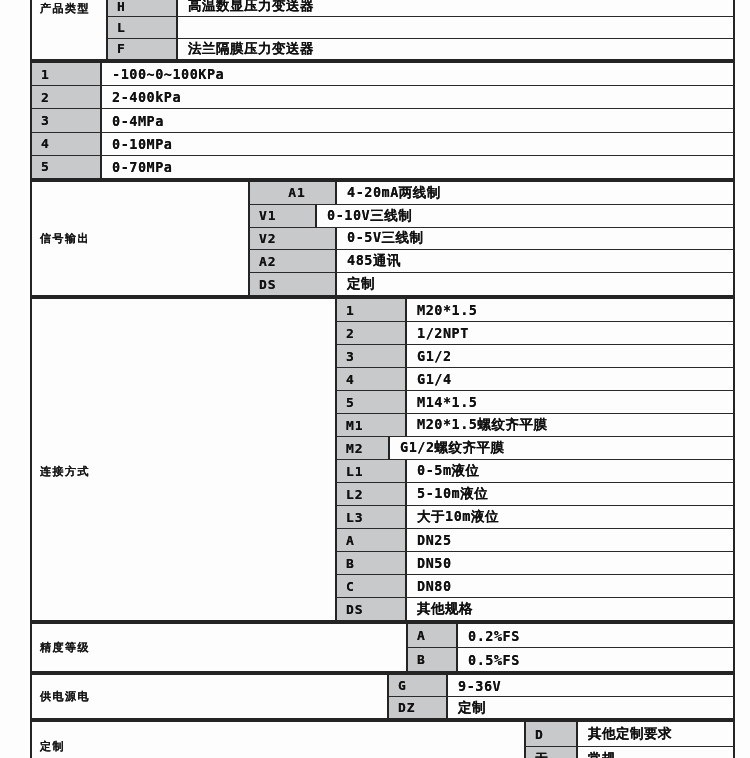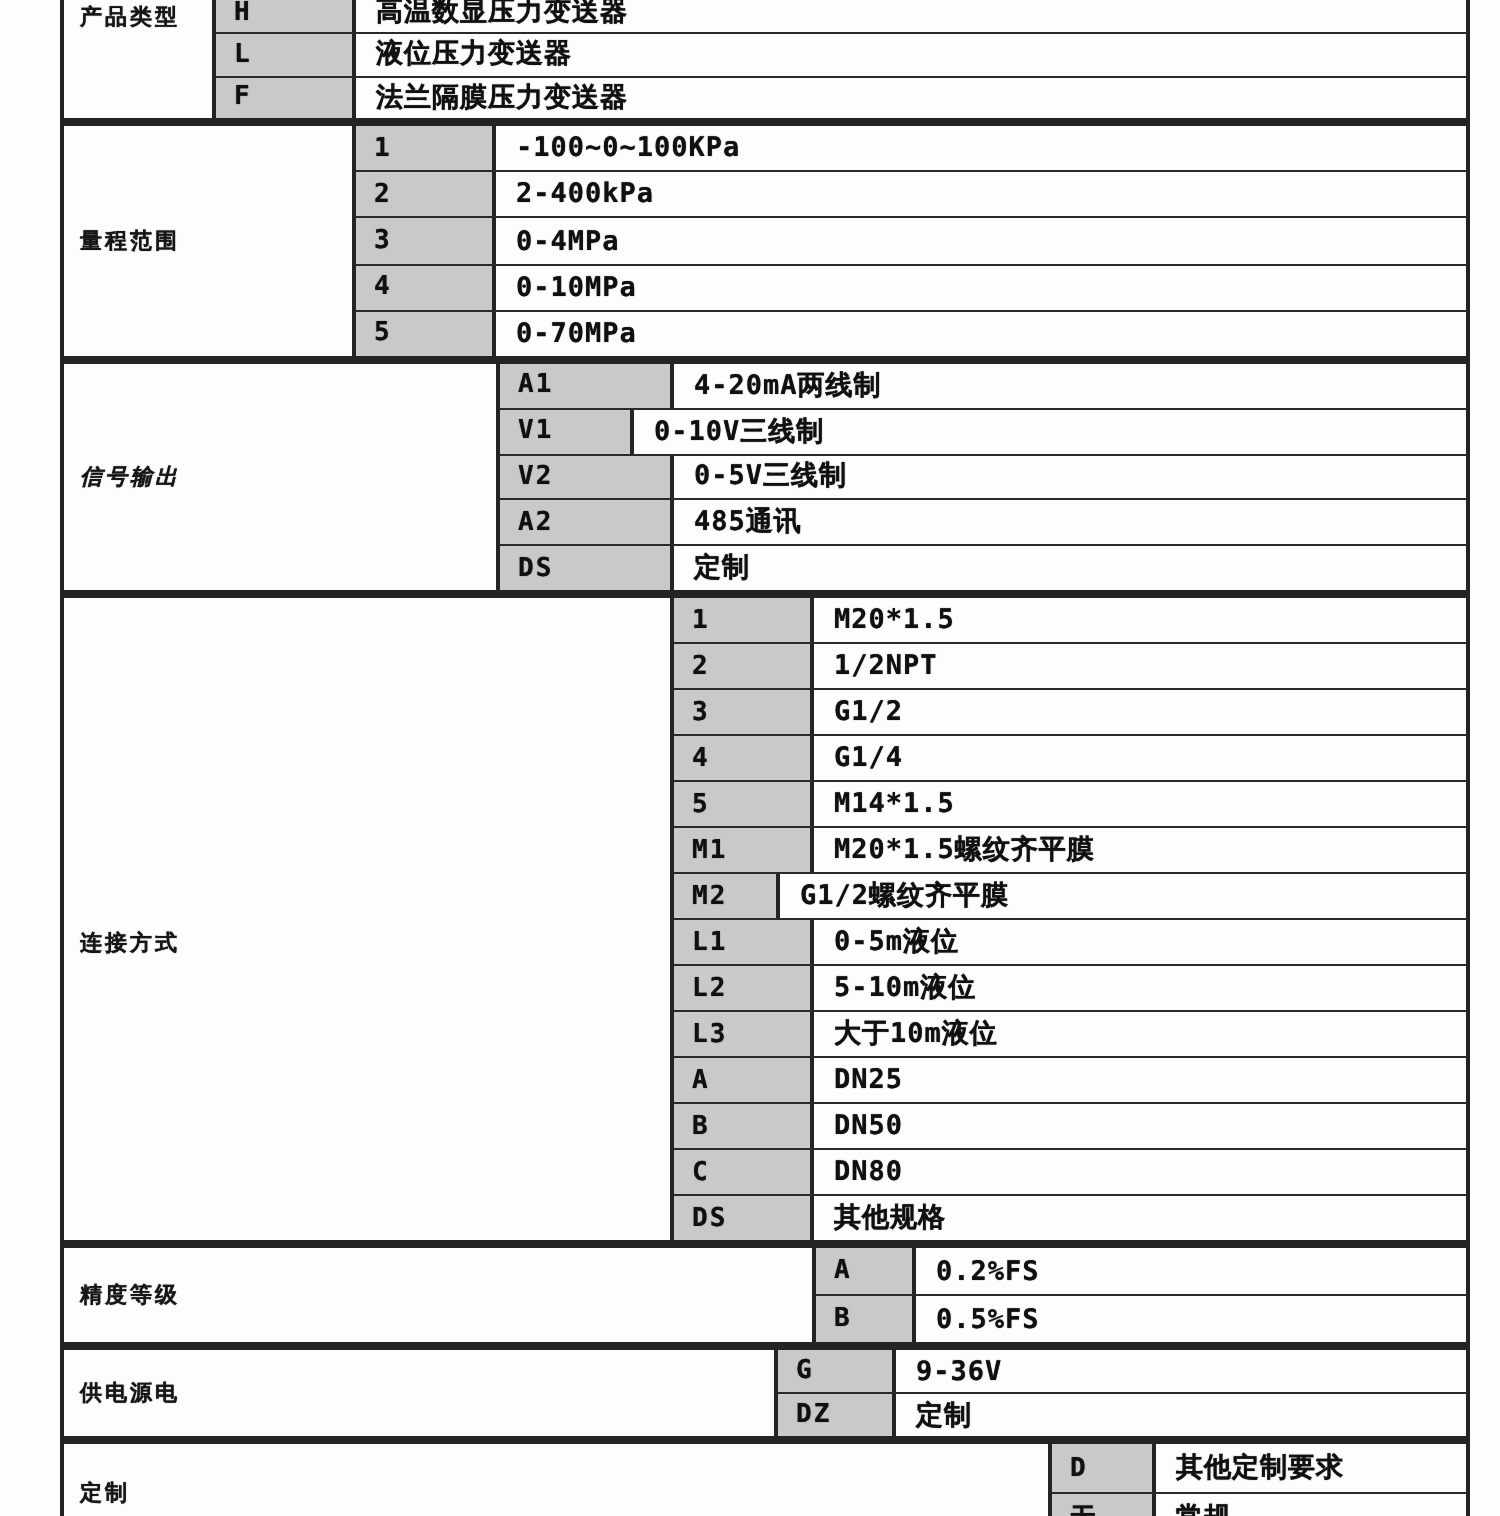--- a/index.html
+++ b/index.html
@@ -110,38 +110,32 @@
               <span class="code-text">H</span>
             </div>
             <div class="desc-cell">
               <span class="desc-text">高温数显压力变送器</span>
             </div>
           </div>
           <div class="row">
             <div class="code-cell" style="width: 70px; background: rgb(200, 201, 202);">
               <span class="code-text">L</span>
             </div>
-            <div class="desc-cell">
-              <span class="desc-text">液位压力变送器</span>
-            </div>
           </div>
           <div class="row">
             <div class="code-cell" style="width: 70px; background: rgb(200, 201, 202);">
               <span class="code-text">F</span>
             </div>
             <div class="desc-cell">
               <span class="desc-text">法兰隔膜压力变送器</span>
             </div>
           </div>
         </div>
       </div>
       <div class="section" style="top: 61px; height: 119px;">
-        <div class="label-cell" style="width: 146px;">
-          <span class="label-text">量程范围</span>
-        </div>
         <div class="rows">
           <div class="row">
             <div class="code-cell" style="width: 70px; background: rgb(200, 201, 202);">
               <span class="code-text">1</span>
             </div>
             <div class="desc-cell">
               <span class="desc-text">-100~0~100KPa</span>
             </div>
           </div>
           <div class="row">
@@ -172,26 +166,26 @@
             <div class="code-cell" style="width: 70px; background: rgb(200, 201, 202);">
               <span class="code-text">5</span>
             </div>
             <div class="desc-cell">
               <span class="desc-text">0-70MPa</span>
             </div>
           </div>
         </div>
       </div>
       <div class="section" style="top: 180px; height: 117px;">
-        <div class="label-cell" style="width: 218px; font-style: italic;">
+        <div class="label-cell" style="width: 218px;">
           <span class="label-text">信号输出</span>
         </div>
         <div class="rows">
           <div class="row">
-            <div class="code-cell" style="width: 87px; background: rgb(200, 201, 202);">
+            <div class="code-cell" style="width: 87px; background: rgb(200, 201, 202); justify-content: center;">
               <span class="code-text">A1</span>
             </div>
             <div class="desc-cell">
               <span class="desc-text">4-20mA两线制</span>
             </div>
           </div>
           <div class="row">
             <div class="code-cell" style="width: 67px; background: rgb(200, 201, 202);">
               <span class="code-text">V1</span>
             </div>

